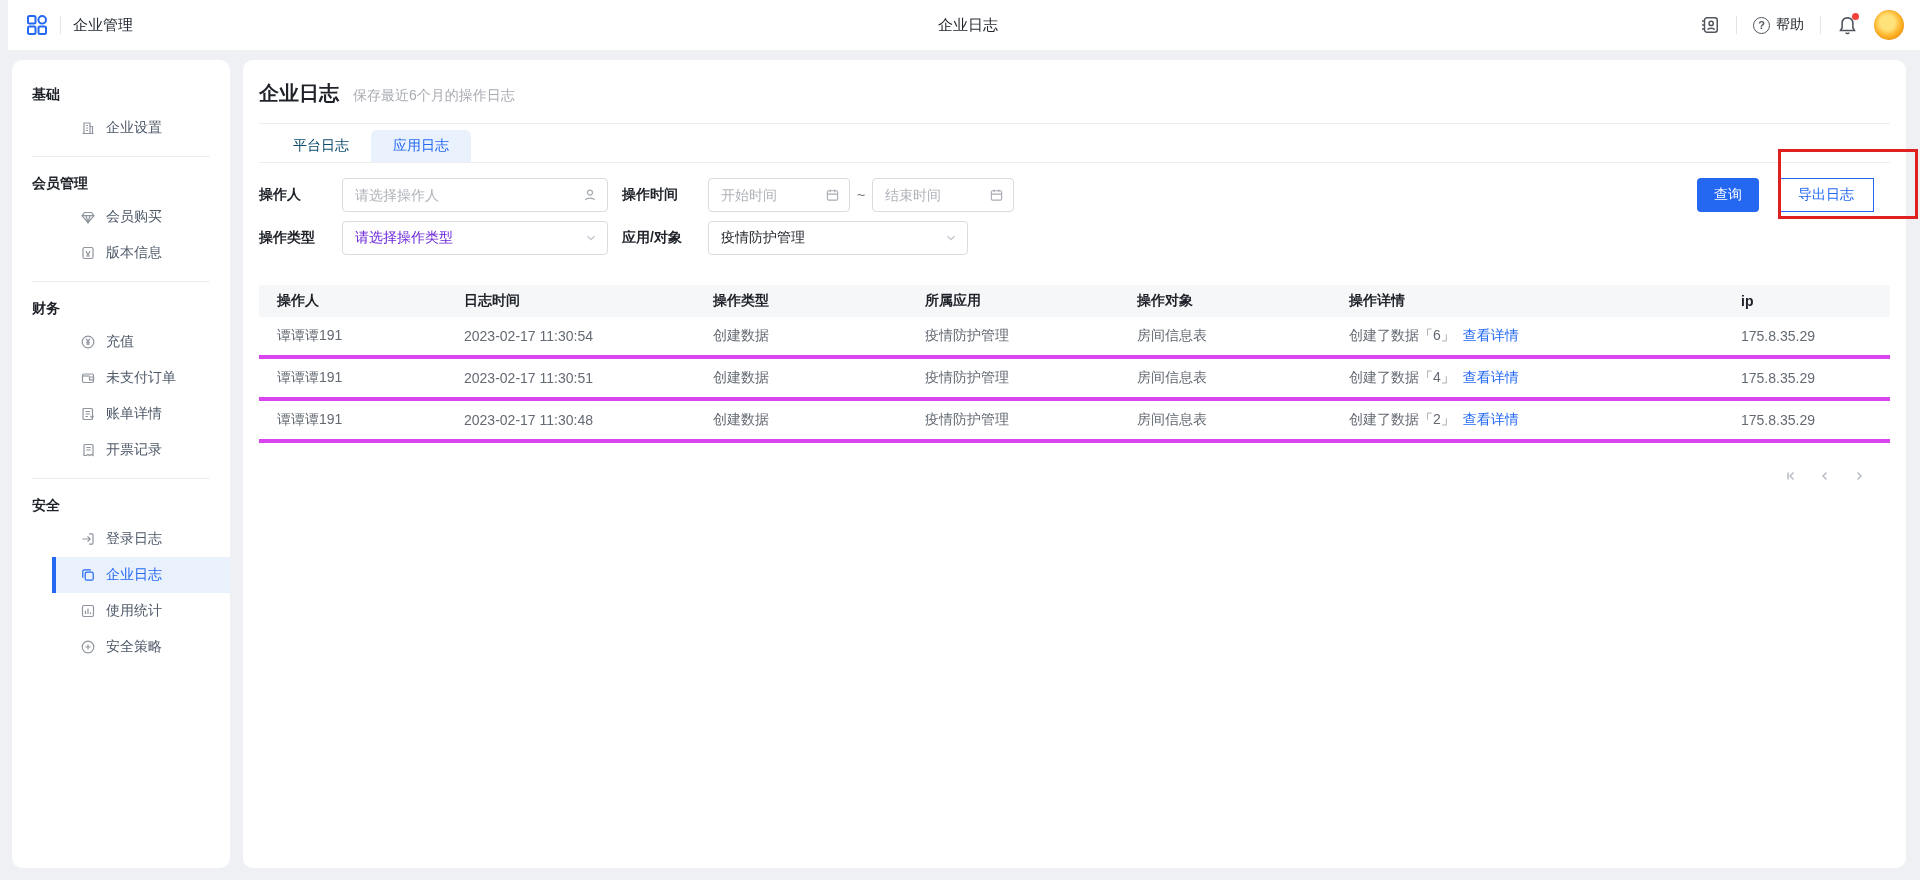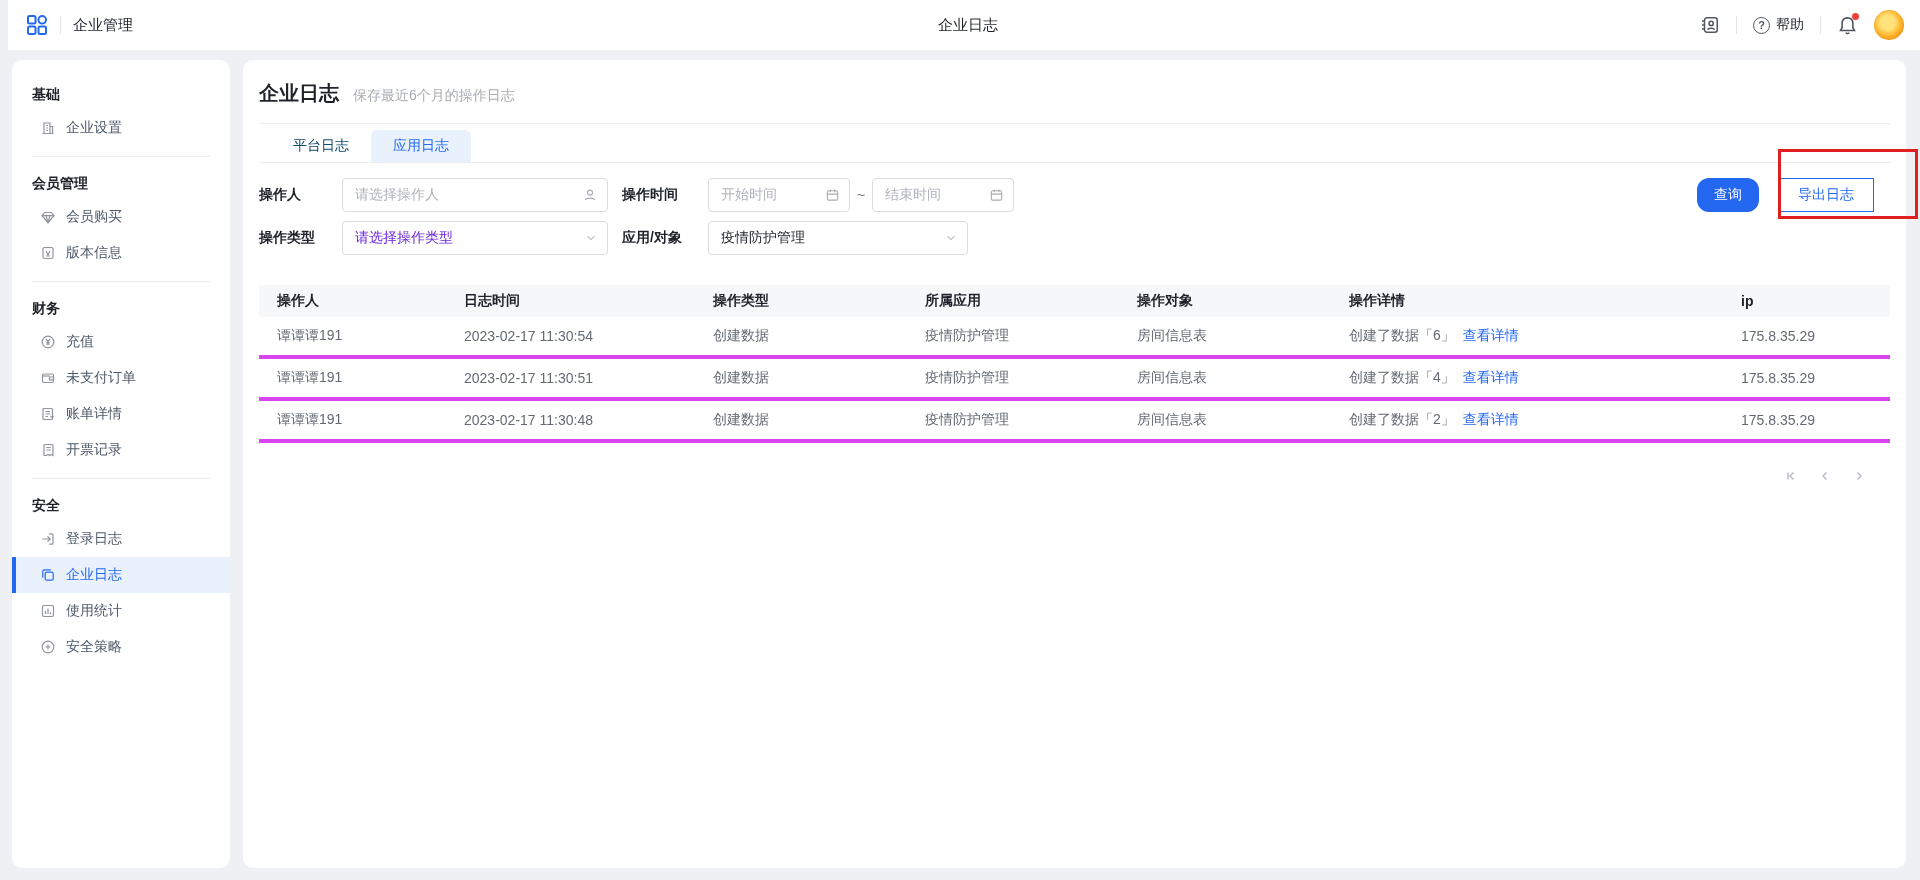--- a/index.html
+++ b/index.html
@@ -49,21 +49,21 @@
   .sidebar {
     position:absolute; left:12px; top:60px; width:218px; height:808px;
     background:#fff; border-radius:10px; padding-top:14px; overflow:hidden;
   }
   .side-section-title {
     height:32px; line-height:32px; padding-left:20px;
     font-weight:bold; font-size:14px; color:#1f2329; margin-top:4px;
   }
   .side-item {
     height:36px; display:flex; align-items:center; gap:10px;
-    padding-left:28px; color:#4e5969; cursor:pointer; position:relative;
+    padding-left:28px; color:#4e5969; cursor:pointer; position:relative;margin-left:40px;
   }
   .side-item .lbl { font-size:14px; }
   .side-item.active { background:#e9f1fd; color:#2468f2; }
   .side-item.active .lbl { color:#2468f2; }
   .side-item.active::before {
     content:""; position:absolute; left:0; top:0; bottom:0; width:4px; background:#2468f2;
   }
   .side-divider { height:1px; background:#ebedf0; margin:10px 20px; }
 
   
@@ -88,38 +88,38 @@
   .filter-row { display:flex; align-items:center; height:34px; margin-bottom:9px; }
   .f-label { width:83px; font-weight:bold; font-size:14px; color:#1f2329; }
   .f-label2 { width:86px; margin-left:14px; font-weight:bold; font-size:14px; color:#1f2329; }
   .f-input {
     position:relative; height:34px; border:1px solid #d9dce1; border-radius:4px;
     background:#fff; display:flex; align-items:center;
   }
   .f-input input {
     border:none; outline:none; background:transparent; width:100%;
     font-size:14px; color:#1f2329; padding:0 32px 0 12px;
-    font-family:Liberation Serif, serif;
+    font-family:Liberation Sans, sans-serif;
   }
   .f-input input::placeholder { color:#b0b3ba; }
   .w-wide { width:266px; }
   .w-date { width:142px; }
   .f-icon-right { position:absolute; right:9px; top:50%; transform:translateY(-50%); }
   .range-sep { width:22px; text-align:center; color:#6b7077; }
   .f-select {
     position:relative; height:34px; border:1px solid #d9dce1; border-radius:4px;
     background:#fff; display:flex; align-items:center; padding:0 32px 0 12px; cursor:pointer;
   }
   .f-select .placeholder { color:#6d28d9; }
   .f-select .value { color:#1f2329; }
   .w-select2 { width:260px; }
 
   .btn-search {
     position:absolute; top:0; right:131px; width:62px; height:34px;
-    background:#2468f2; color:#fff; border:none; border-radius:12px;
+    background:#2468f2; color:#fff; border:none; border-radius:4px;
     font-size:14px; cursor:pointer; font-family:inherit;
   }
   .btn-export {
     position:absolute; top:0; right:16px; width:96px; height:34px;
     background:#fff; color:#2468f2; border:1px solid #2468f2; border-radius:0;
     font-size:14px; cursor:pointer; font-family:inherit;
   }
 
   
   .annotation-rect {

